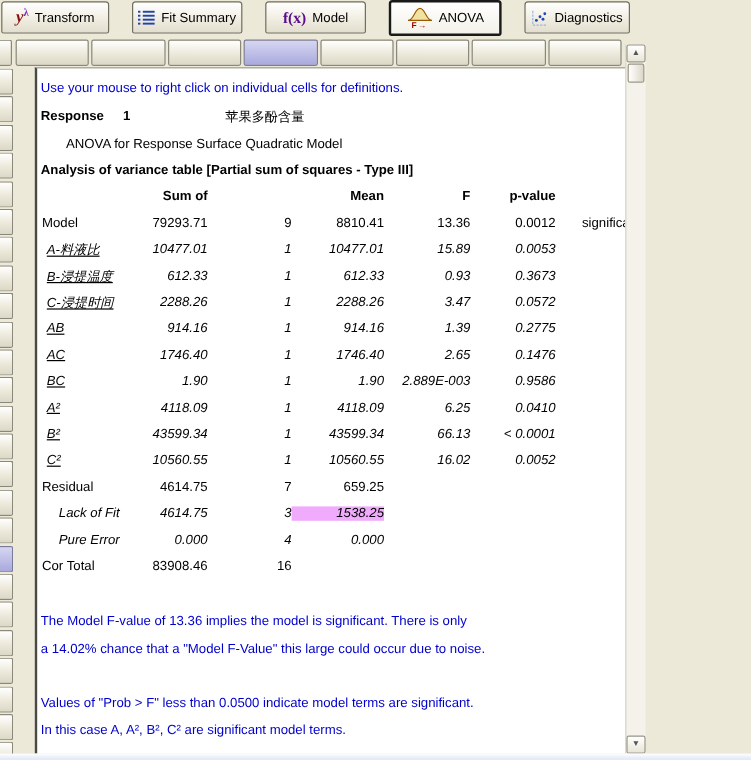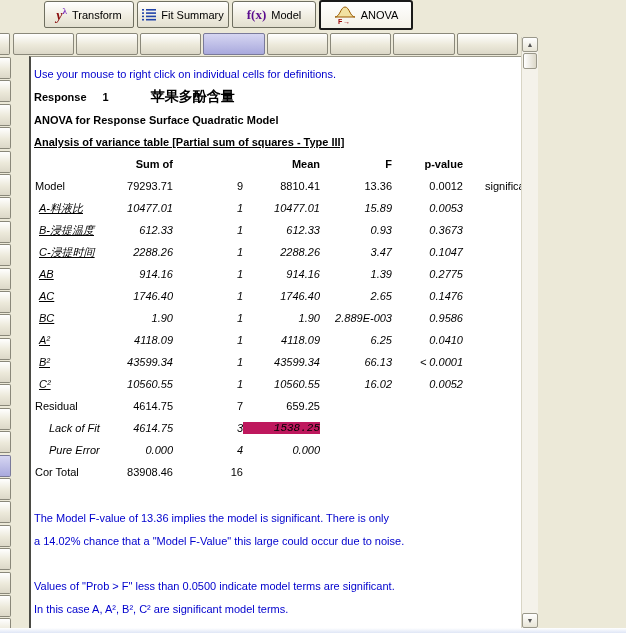--- a/index.html
+++ b/index.html
@@ -1,20 +1,20 @@
 <!DOCTYPE html>
 <html><head>
 <meta charset="utf-8">
 <style>
   html,body{margin:0;padding:0;}
   body{width:626px;height:633px;background:#ece9d8;font-family:"Liberation Sans",sans-serif;position:relative;overflow:hidden;}
   #stage{position:absolute;inset:0;width:626px;height:633px;}
 
   
-  .tabbar{position:absolute;left:0;top:0;width:534px;height:31px;display:flex;gap:3px;padding-left:1px;box-sizing:border-box;margin-left:43px;}
+  .tabbar{position:absolute;left:0;top:0;width:534px;height:31px;display:flex;gap:19px;padding-left:1px;box-sizing:border-box;}
   .tab{height:27px;margin-top:1px;border:1px solid #6f6f60;border-radius:3px 3px 2px 2px;
        background:linear-gradient(#ffffff,#efecdf 60%,#e2dfd0);display:flex;align-items:center;justify-content:center;
        gap:5px;font-size:11px;color:#000;box-sizing:border-box;cursor:default;}
   .tab.active{border:2px solid #1a1a1a;background:linear-gradient(#ffffff,#f3f1e8);height:30px;margin-top:0;}
   .tab .lbl{white-space:nowrap;}
   .ticon-y{font-family:"Liberation Serif",serif;font-style:italic;font-weight:bold;color:#8b1010;font-size:14px;line-height:1;}
   .ticon-y sup{color:#7b2fbe;font-size:9px;font-style:normal;}
   .ticon-fx{font-family:"Liberation Serif",serif;font-weight:bold;color:#5b0d8e;font-size:13px;line-height:1;}
   .anova-ic{display:flex;flex-direction:column;align-items:center;line-height:1;}
   .anova-ic .farrow{font-size:7px;font-weight:bold;color:#990000;letter-spacing:1px;}
@@ -33,24 +33,24 @@
   
   .content{position:absolute;left:29px;top:56px;width:506px;height:572px;background:#ffffff;
            border-left:2px solid #4a4a44;border-top:1px solid #9a988a;box-sizing:border-box;
            padding:6px 0 0 3px;overflow:hidden;}
   .line{height:22px;line-height:22px;font-size:11px;white-space:nowrap;}
   .blue{color:#0000cd;}
 
   .resp-row{height:24px;display:flex;align-items:center;text-align:right;}
   .resp-label{font-weight:bold;font-size:11px;}
   .resp-num{font-weight:bold;font-size:11px;margin-left:16px;}
-  .resp-name{font-weight:bold;font-size:14px;margin-left:42px;}
-
-  .subtitle{font-weight:bold;}
-  .tbl-title{font-weight:bold;text-decoration:underline;}
+  .resp-name{font-weight:normal;font-size:11px;margin-left:79px;}
+
+  .subtitle{margin-left:21px;font-weight:normal;}
+  .tbl-title{font-weight:bold;}
 
   .t-row{display:grid;grid-template-columns:72px 67px 70px 77px 72px 71px 12px auto;height:22px;align-items:center;font-size:11px;}
   .t-row .c{white-space:nowrap;}
   .num{text-align:right;}
   .hdr{font-weight:bold;}
   .src{padding-left:1px;}
   .src.i1{padding-left:5px;font-style:italic;text-decoration:underline;}
   .src.i2{padding-left:15px;font-style:italic;}
   .it{font-style:italic;}
   .note-cell{padding-left:10px;}
@@ -104,20 +104,34 @@
     </div>
     <div class="tab active" style="width:94px">
       <span class="anova-ic">
         <svg width="22" height="12" viewBox="0 0 22 12">
           <path d="M1,11 C6,11 6.5,1 11,1 C15.5,1 16,11 21,11 Z" fill="#f2e2a2" stroke="#9a5b00" stroke-width="1"></path>
         </svg>
         <span class="farrow">F→</span>
       </span>
       <span class="lbl">ANOVA</span>
     </div>
+    <div class="tab" style="width:88px">
+      <span style="display:flex">
+        <svg width="14" height="14" viewBox="0 0 14 14">
+          <path d="M1,1 V13 H13" stroke="#9ab4e2" stroke-width="1" fill="none" stroke-dasharray="2,1"></path>
+          <g fill="#2244bb">
+            <circle cx="4" cy="9" r="1.2"></circle>
+              <circle cx="7" cy="6" r="1.2"></circle>
+            <circle cx="9.5" cy="8" r="1.2"></circle>
+              <circle cx="11" cy="3.5" r="1.2"></circle>
+          </g>
+        </svg>
+      </span>
+      <span class="lbl">Diagnostics</span>
+    </div>
   </div>
 
   <div class="tb-stub btn3d"></div>
   <div class="toolbar-row" id="toolbarRow">
       <div class="tb-btn btn3d"></div>
       <div class="tb-btn btn3d"></div>
       <div class="tb-btn btn3d"></div>
       <div class="tb-btn btn3d hl"></div>
       <div class="tb-btn btn3d"></div>
       <div class="tb-btn btn3d"></div>
@@ -206,21 +220,21 @@
           <span class="c num it">0.3673</span>
           <span class="c"></span>
           <span class="c note-cell"></span>
         </div>
         <div class="t-row">
           <span class="c src i1">C-浸提时间</span>
           <span class="c num it">2288.26</span>
           <span class="c num it">1</span>
           <span class="c num it">2288.26</span>
           <span class="c num it">3.47</span>
-          <span class="c num it">0.1047</span>
+          <span class="c num it">0.0572</span>
           <span class="c"></span>
           <span class="c note-cell"></span>
         </div>
         <div class="t-row">
           <span class="c src i1">AB</span>
           <span class="c num it">914.16</span>
           <span class="c num it">1</span>
           <span class="c num it">914.16</span>
           <span class="c num it">1.39</span>
           <span class="c num it">0.2775</span>
@@ -284,21 +298,21 @@
           <span class="c num">659.25</span>
           <span class="c num"></span>
           <span class="c num"></span>
           <span class="c"></span>
           <span class="c note-cell"></span>
         </div>
         <div class="t-row">
           <span class="c src i2">Lack of Fit</span>
           <span class="c num it">4614.75</span>
           <span class="c num it">3</span>
-          <span class="c num it" style="background: #be185d; font-family: Liberation Mono, monospace;">1538.25</span>
+          <span class="c num it" style="background: #f0abfc;">1538.25</span>
           <span class="c num it"></span>
           <span class="c num it"></span>
           <span class="c"></span>
           <span class="c note-cell"></span>
         </div>
         <div class="t-row">
           <span class="c src i2">Pure Error</span>
           <span class="c num it">0.000</span>
           <span class="c num it">4</span>
           <span class="c num it">0.000</span>

